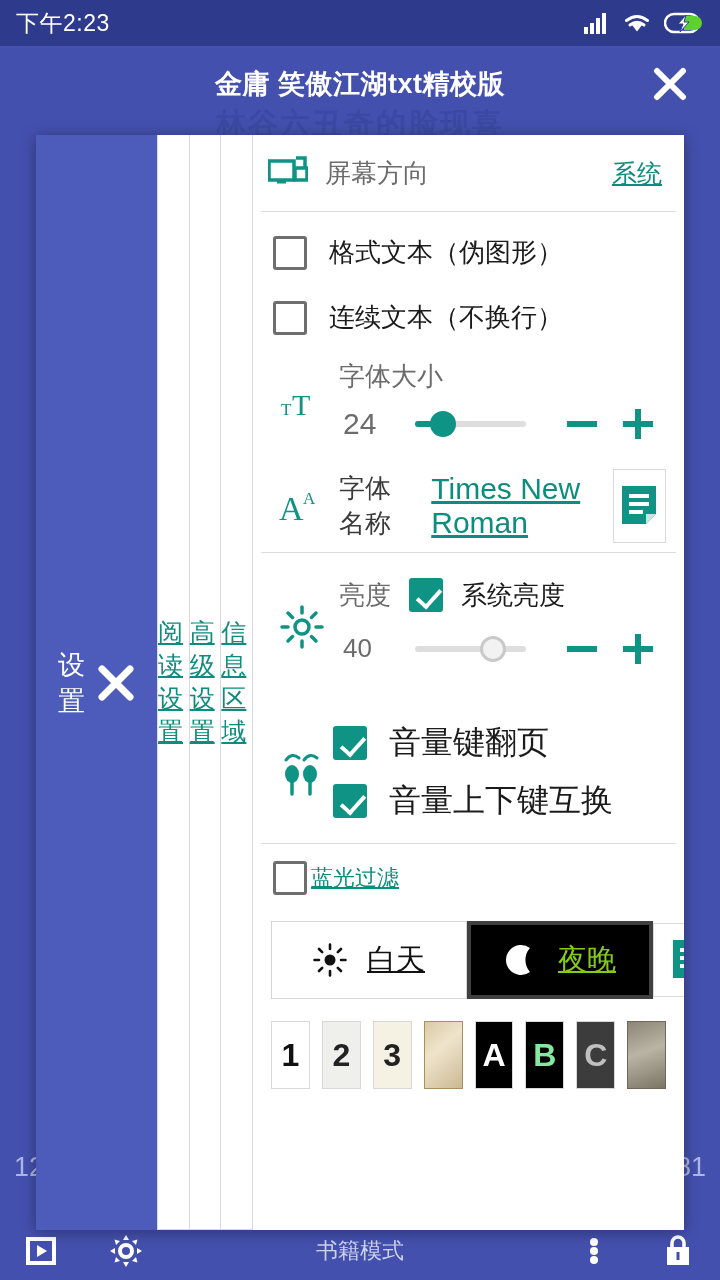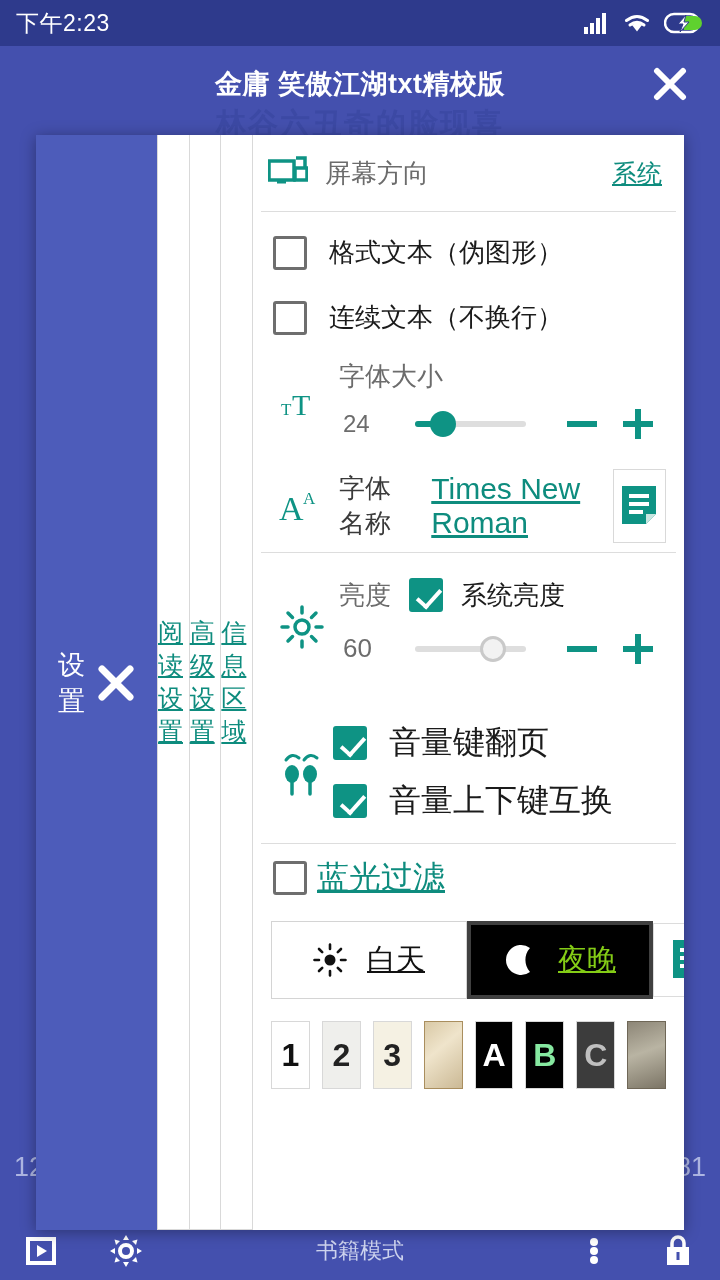--- a/index.html
+++ b/index.html
@@ -113,21 +113,21 @@
     width: 10px; height: 20px; border: solid #fff; border-width: 0 4px 4px 0;
     transform: rotate(42deg);
   }
   .cb-label { margin-left: 22px; font-size: 26px; color: #1B1B1B; }
 
   
   #block-fontsize { display: flex; align-items: stretch; padding: 0 18px; height: 110px; }
   #fs-right { flex: 1; display: flex; flex-direction: column; justify-content: center; }
   #fs-title { font-size: 26px; color: #6C6C6C; margin-left: 6px; margin-bottom: 2px; }
   #fs-ctrl { display: flex; align-items: center; }
-  #fs-value { width: 72px; font-size: 24px; color: #6C6C6C; text-align: left; margin-left: 10px; }
+  #fs-value { width: 72px; font-size: 30px; color: #6C6C6C; text-align: left; margin-left: 10px; }
 
   .slider { position: relative; height: 26px; display: flex; align-items: center; }
   .slider .track { position: absolute; left: 0; right: 0; height: 6px; background: #DEDEDE; border-radius: 3px; }
   .slider .fill  { position: absolute; left: 0; height: 6px; background: #0E9384; border-radius: 3px; }
   .slider .thumb { position: absolute; width: 26px; height: 26px; border-radius: 50%;
                    background: #0E9384; transform: translateX(-13px); }
   .slider.disabled .thumb { background: #F2F2F2; border: 3px solid #C9C9C9; }
 
   #fs-slider { flex: 1 1 auto; margin-right: 28px; }
   #bl-slider { flex: 1 1 auto; margin-right: 28px; }
@@ -152,21 +152,21 @@
   #bl-value { width: 72px; font-size: 26px; color: #6C6C6C; margin-left: 10px; }
 
   
   #block-volume { display: flex; padding: 0 18px; height: 142px; align-items: center; }
   #vol-right { flex: 1; display: flex; flex-direction: column; justify-content: center; gap: 14px; }
   .vol-item { display: flex; align-items: center; }
   .vol-item .cb-label { font-size: 32px; }
 
   
   #row-bluelight { height: 68px; display: flex; align-items: center; padding-left: 20px; }
-  #bluelight-label { margin-left: 10px; color: #0E8C7E; font-size: 32px; text-decoration: underline; }
+  #bluelight-label { margin-left: 4px; color: #0E8C7E; font-size: 22px; text-decoration: underline; }
 
   
   #theme-buttons { display: flex; align-items: center; padding: 0 18px; height: 96px; }
   .theme-btn { height: 78px; display: flex; align-items: center; justify-content: center; gap: 20px; }
   #btn-day { flex: 0 0 196px; background: #fff; border: 1px solid #D4D4D4; color: #111; }
   #btn-night { flex: 0 0 186px; background: #000; border: 4px solid #404040; color: #84cc16; font-family: Liberation Serif, serif; }
   .theme-btn .tlabel { font-size: 29px; text-decoration: underline; }
   #btn-note { flex: 0 0 74px; height: 74px; border: 1px solid #DCDCDC; background: #fff;
               display: flex; align-items: center; justify-content: center; }
   #btn-reset { margin-left: 8px; color: #0E8C7E; font-size: 27px; text-decoration: underline; }
@@ -370,21 +370,21 @@
           </g>
         </svg>
       </span>
       <div id="bl-right">
         <div id="bl-top">
           <span id="bl-title">亮度</span>
           <span class="cb checked" style="margin-left:18px;"></span>
           <span id="bl-sys-label">系统亮度</span>
         </div>
         <div id="bl-ctrl">
-          <span id="bl-value">60</span>
+          <span id="bl-value">40</span>
           <span class="slider disabled" id="bl-slider">
             <span class="track"></span>
             <span class="thumb" style="left: 70%;"></span>
           </span>
           <span class="stepper">
             <svg width="36" height="36" viewBox="0 0 36 36">
                 <rect x="3" y="15" width="30" height="6" fill="#0E9384"></rect>
               </svg>
           </span>
           <span class="stepper">

